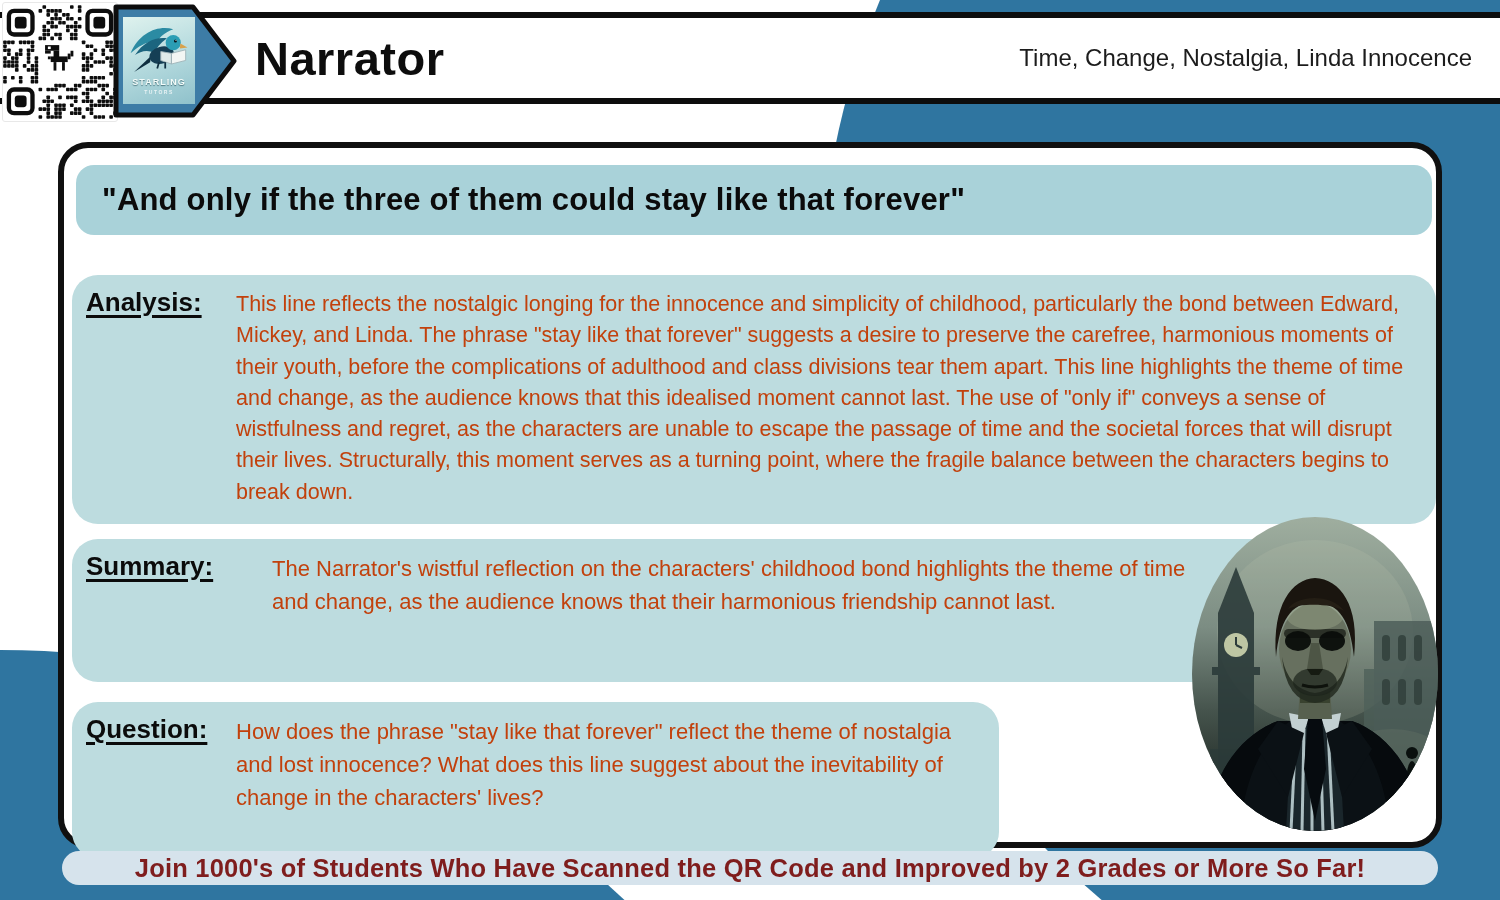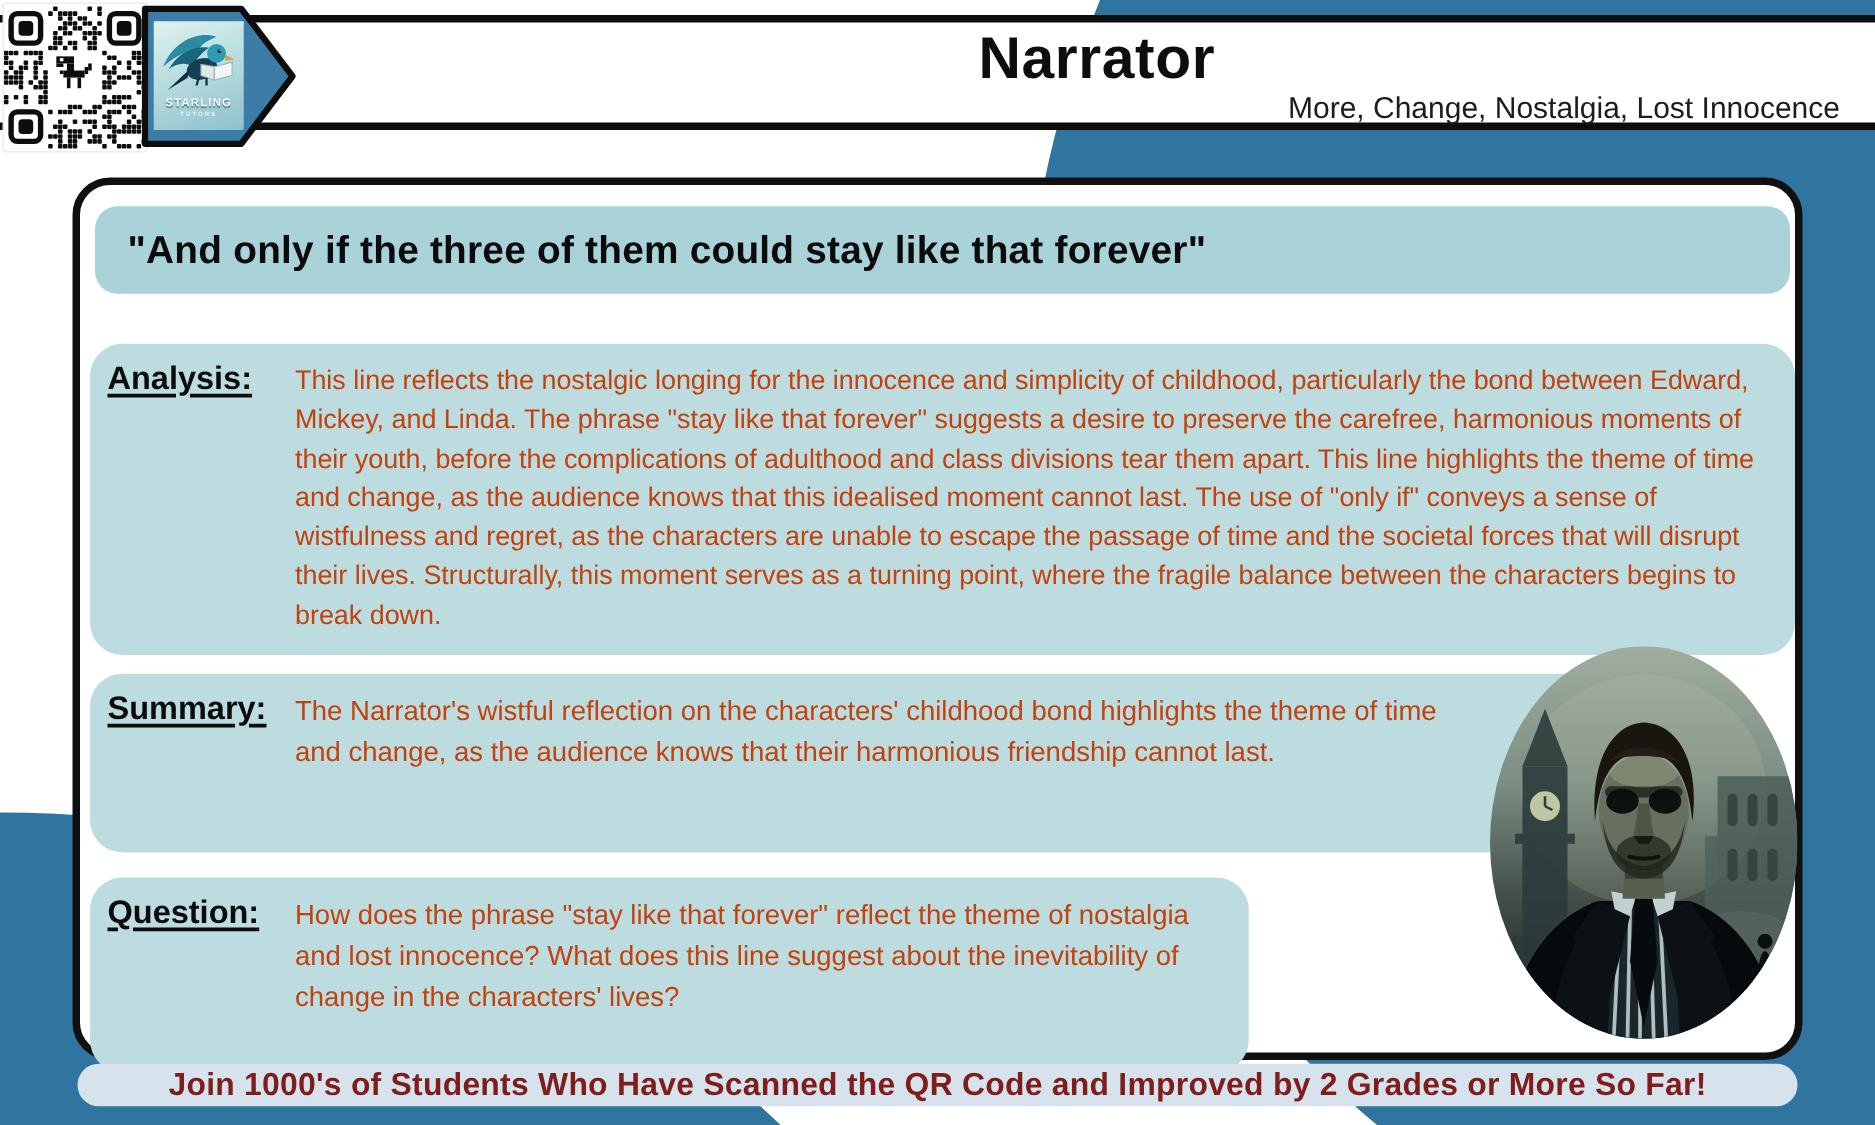--- a/index.html
+++ b/index.html
@@ -8,21 +8,21 @@
     font-family:"Liberation Sans",sans-serif;color:#0d0d0d;
   }
   
   .blob{position:absolute;background:var(--blue);}
   .blob-right{left:820px;top:-480px;width:1560px;height:1560px;border-radius:50%;}
   .blob-bottom-left{left:-905px;top:650px;width:1810px;height:1810px;border-radius:50%;}
   
   .band{
     position:absolute;left:0;top:12px;width:1500px;height:80px;background:#fff;
     border-top:6px solid #0d0d0d;border-bottom:6px solid #0d0d0d;
-    display:flex;align-items:center;flex-direction:column;
+    display:flex;align-items:center;
   }
   .title{
     margin:0 0 0 255px;font-size:47px;font-weight:800;letter-spacing:0.5px;color:#0d0d0d;
   }
   .themes{
     margin-left:auto;margin-right:28px;font-size:24px;font-weight:400;color:#1c1c1c;
   }
   
   .qr{
     position:absolute;left:2px;top:2px;width:114px;height:118px;background:#fff;
@@ -64,21 +64,21 @@
   }
   .box .label{
     flex:0 0 150px;font-size:26px;font-weight:bold;color:#0b0b0b;
     text-decoration:underline;text-underline-offset:4px;text-decoration-thickness:2.5px;
   }
   .box .body{
     margin:2px 0 0 0;font-weight:normal;color:#c2410c;
   }
   .box-analysis{left:8px;top:107px;width:1364px;height:249px;}
   .box-analysis .body{font-size:21.5px;line-height:31.3px;width:1170px;}
-  .box-summary{left:8px;top:371px;width:1254px;height:143px;}
+  .box-summary{left:8px;top:371px;width:1254px;height:143px;gap:36px;}
   .box-summary .body{font-size:22px;line-height:32.8px;width:935px;}
   .box-question{left:8px;top:534px;width:927px;height:156px;}
   .box-question .body{font-size:22px;line-height:32.8px;width:935px;}
   
   .portrait{
     position:absolute;left:1128px;top:369px;width:246px;height:314px;border-radius:50%;
     overflow:hidden;
   }
   .portrait svg{width:100%;height:100%;display:block;}
   
@@ -92,21 +92,21 @@
 </head>
 <body>
 
 <div class="page" style="--blue: #2f75a0; --badgeBlue: #3d7ca6; --tealQuote: #a9d2d9; --tealBox: #bddcdf; --bannerBg: #d6e3ec;">
 
   <div class="blob blob-right"></div>
   <div class="blob blob-bottom-left"></div>
 
   <header class="band">
     <h1 class="title">Narrator</h1>
-    <div class="themes">More, Change, Nostalgia, Lost Innocence</div>
+    <div class="themes">Time, Change, Nostalgia, Linda Innocence</div>
   </header>
 
   <div class="qr">
     <svg viewBox="0 0 29 29">
       <g id="qr-mods" fill="#0d0d0d">
           <rect x="10.04" y="0.04" width="0.92" height="0.92" rx="0.2"></rect>
           <rect x="17.04" y="0.04" width="0.92" height="0.92" rx="0.2"></rect>
           <rect x="19.04" y="0.04" width="0.92" height="0.92" rx="0.2"></rect>
           <rect x="9.04" y="1.04" width="0.92" height="0.92" rx="0.2"></rect>
           <rect x="11.04" y="1.04" width="0.92" height="0.92" rx="0.2"></rect>

